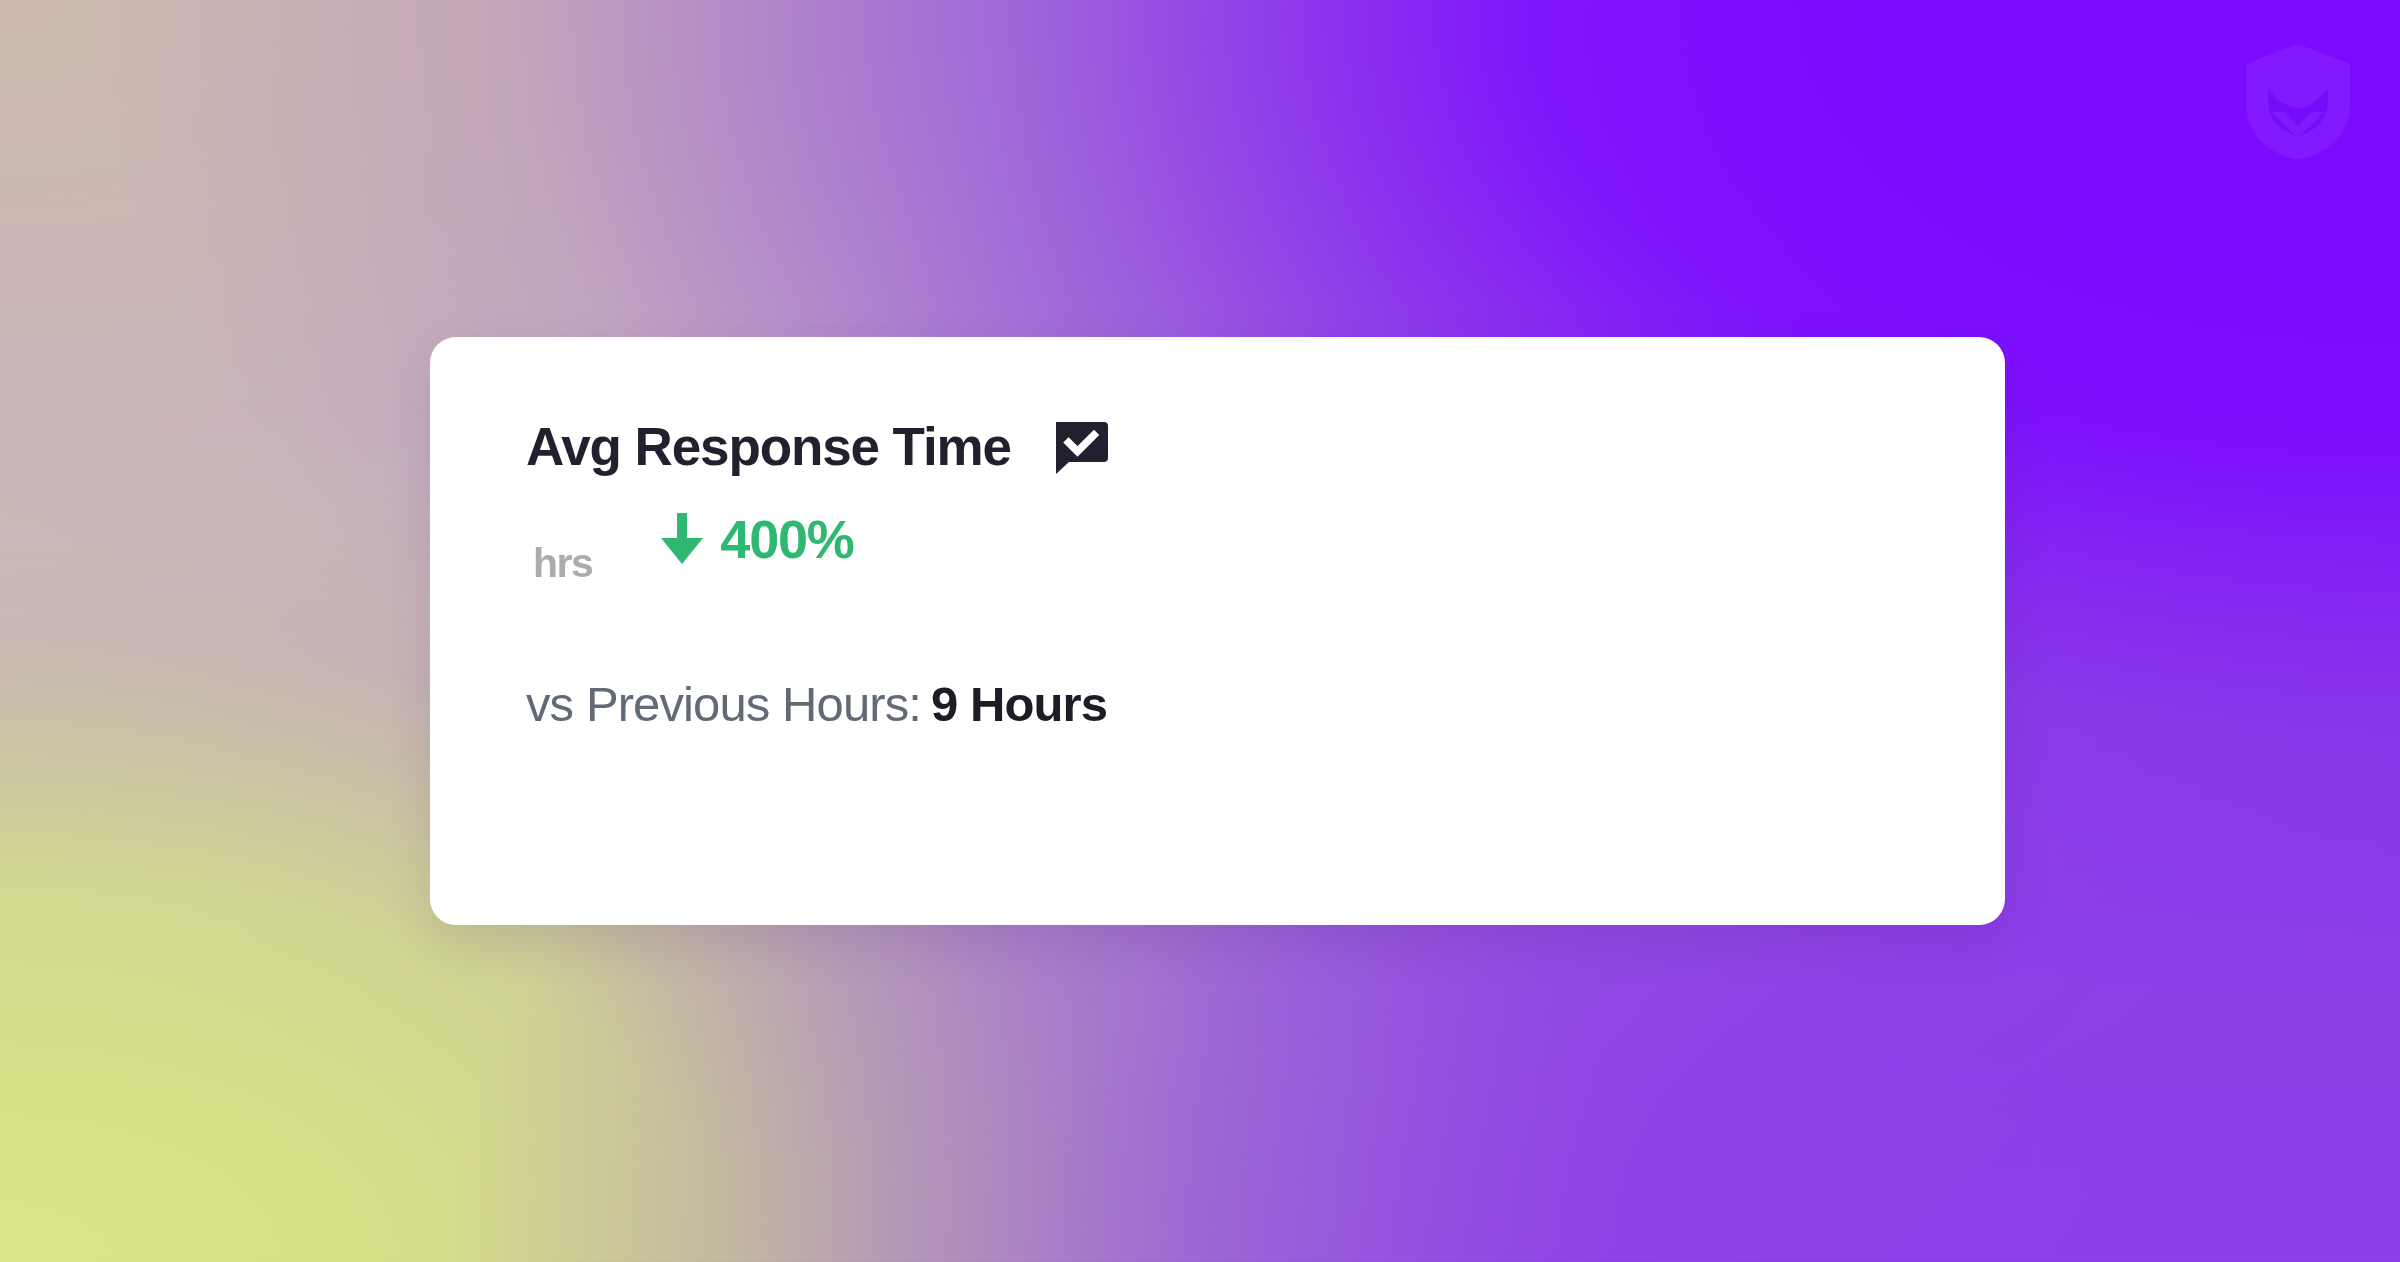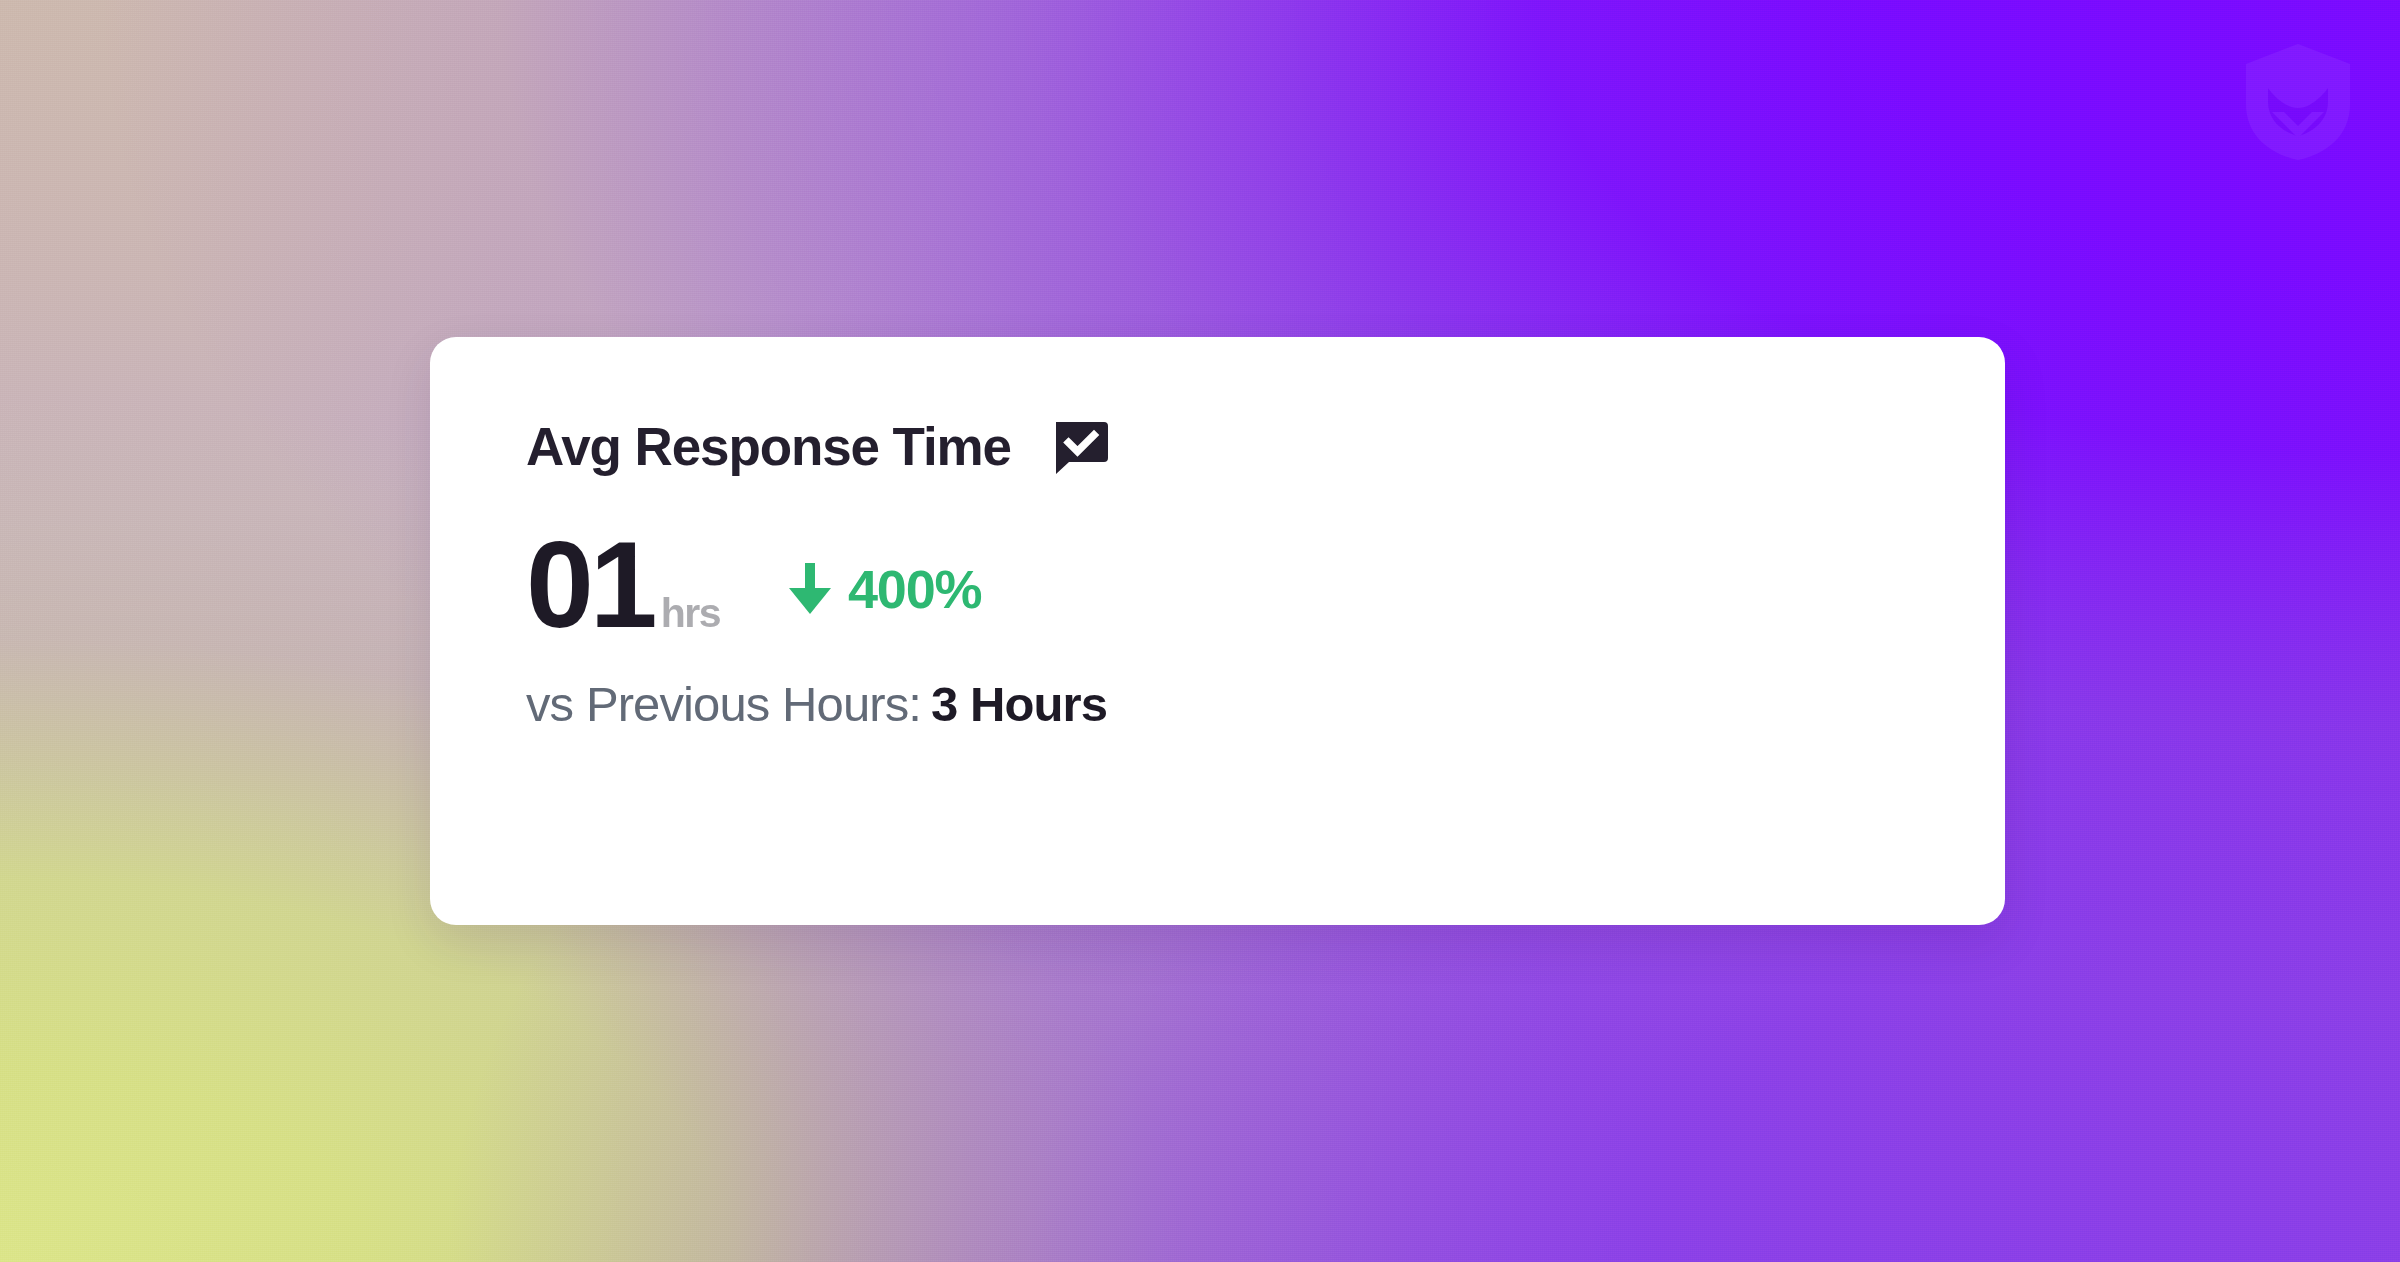--- a/index.html
+++ b/index.html
@@ -178,29 +178,28 @@
   <div class="card-head">
     <div class="card-title">Avg Response Time</div>
 
     <svg class="title-icon" viewBox="0 0 62 62" aria-hidden="true">
       <path d="M7 5 H55 A4 4 0 0 1 59 9 V41 A4 4 0 0 1 55 45 H20 L7 57 Z" fill="#241F2E"></path>
       <path d="M19.5 25.5 L28.5 34.5 L45 18" fill="none" stroke="#FFFFFF" stroke-width="7.5" stroke-linecap="square" stroke-linejoin="miter"></path>
     </svg>
   </div>
 
   <div class="metric-row">
-    <span class="metric-value">01</span>
     <span class="metric-unit">hrs</span>
 
     <span class="delta-group">
       <svg class="delta-arrow" viewBox="0 0 44 52" aria-hidden="true">
         <rect x="17" y="0" width="10" height="30" fill="#2EB872"></rect>
         <path d="M1 25 H43 L22 51 Z" fill="#2EB872"></path>
       </svg>
       <span class="delta-value">400%</span>
     </span>
   </div>
 
   <div class="compare-row">
-    <span class="compare-label">vs Previous Hours:</span><span class="compare-prev">3 Hours</span>
+    <span class="compare-label">vs Previous Hours:</span><span class="compare-prev">9 Hours</span>
   </div>
 
 </div>
 
 </body></html>

